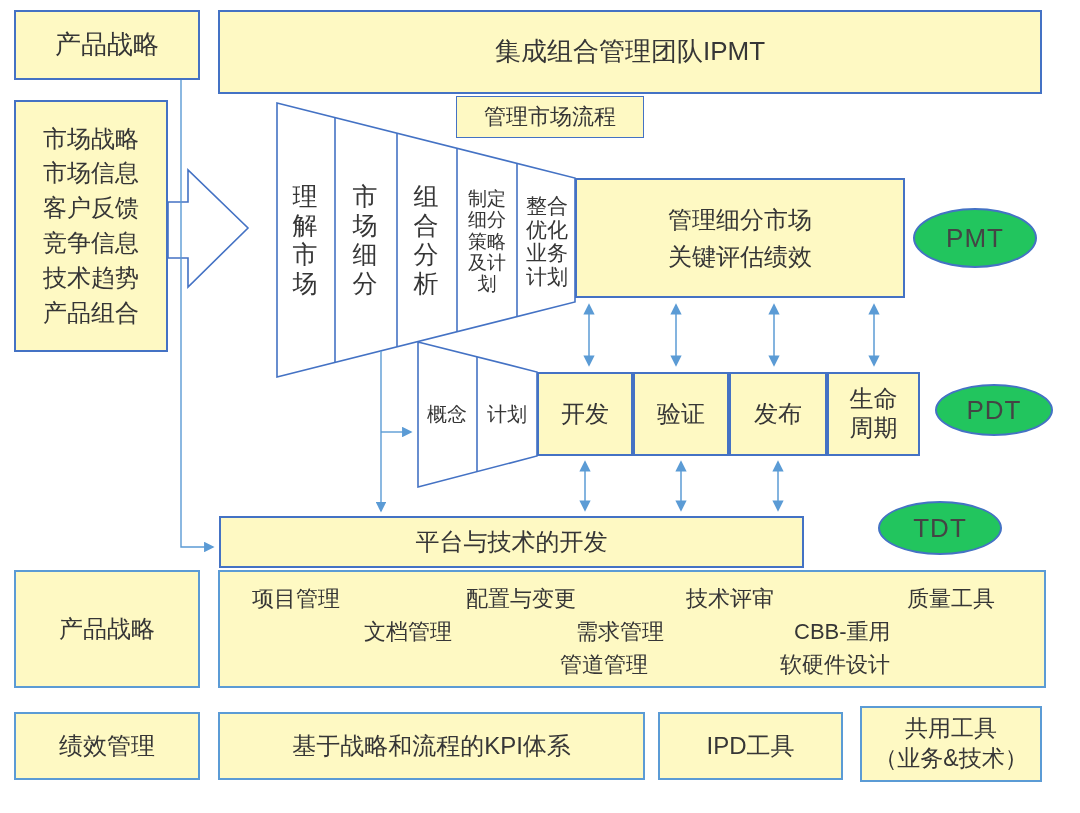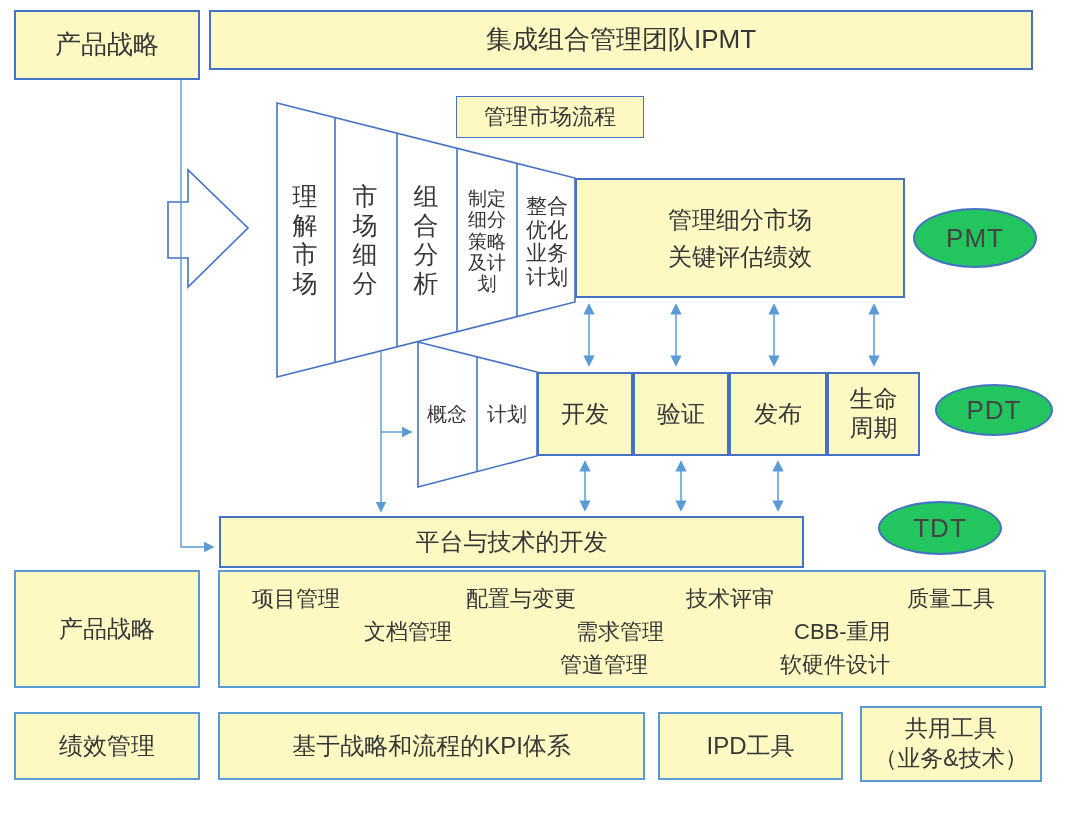--- a/index.html
+++ b/index.html
@@ -81,22 +81,28 @@
 
     <g stroke="#5B9BD5" stroke-width="1.5" fill="none">
       <line x1="585" y1="462" x2="585" y2="510" marker-start="url(#arrHead)" marker-end="url(#arrHead)"></line>
       <line x1="681" y1="462" x2="681" y2="510" marker-start="url(#arrHead)" marker-end="url(#arrHead)"></line>
       <line x1="778" y1="462" x2="778" y2="510" marker-start="url(#arrHead)" marker-end="url(#arrHead)"></line>
     </g>
   </svg>
 
   <div class="box f26" style="left:14px;top:10px;width:186px;height:70px;">产品战略</div>
 
-  <div class="box f26" style="left:209px;top:10px;width:824px;height:60px;">集成组合管理团队IPMT</div>
+  <div class="box f26" style="left:218px;top:10px;width:824px;height:84px;">集成组合管理团队IPMT</div>
 
+  <div class="box pre f24" style="left:14px;top:100px;width:154px;height:252px;line-height:1.45;">市场战略
+市场信息
+客户反馈
+竞争信息
+技术趋势
+产品组合</div>
 
   <div class="box f22" style="left:456px;top:96px;width:188px;height:42px;border-width:1.5px;">管理市场流程</div>
 
   <div class="vlabel" style="left:290px;top:182px;width:30px;font-size:25px;">理解市场</div>
   <div class="vlabel" style="left:350px;top:182px;width:30px;font-size:25px;">市场细分</div>
   <div class="vlabel" style="left:411px;top:182px;width:30px;font-size:25px;">组合分析</div>
   <div class="vlabel" style="left:465px;top:188px;width:44px;font-size:19px;line-height:1.12;">制定细分策略及计划</div>
   <div class="vlabel" style="left:524px;top:194px;width:46px;font-size:21px;line-height:1.12;">整合优化业务计划</div>
 
   <div class="box pre f24 lh15" style="left:575px;top:178px;width:330px;height:120px;">管理细分市场

